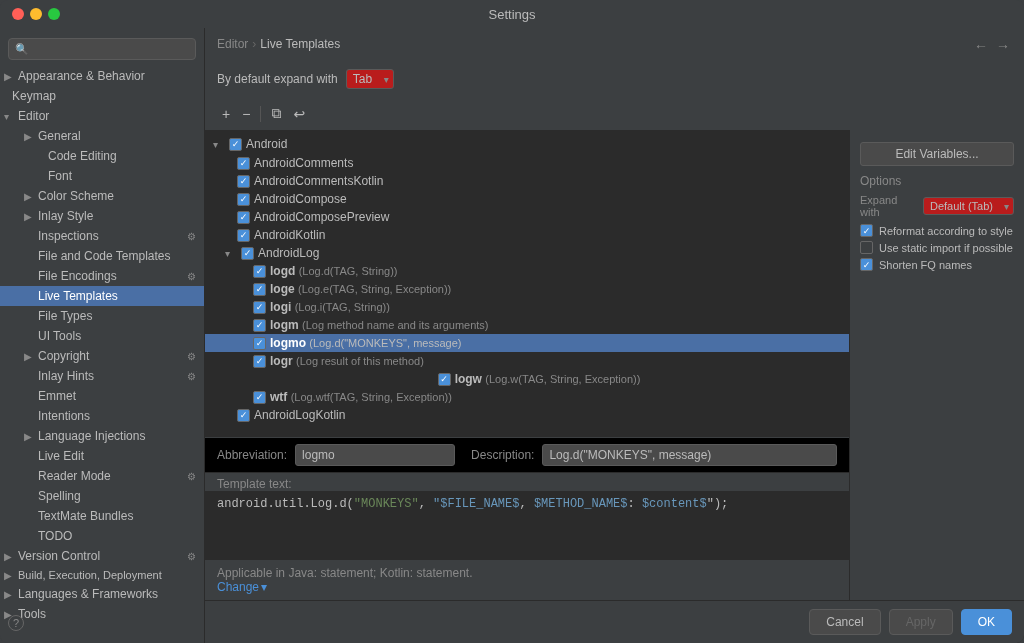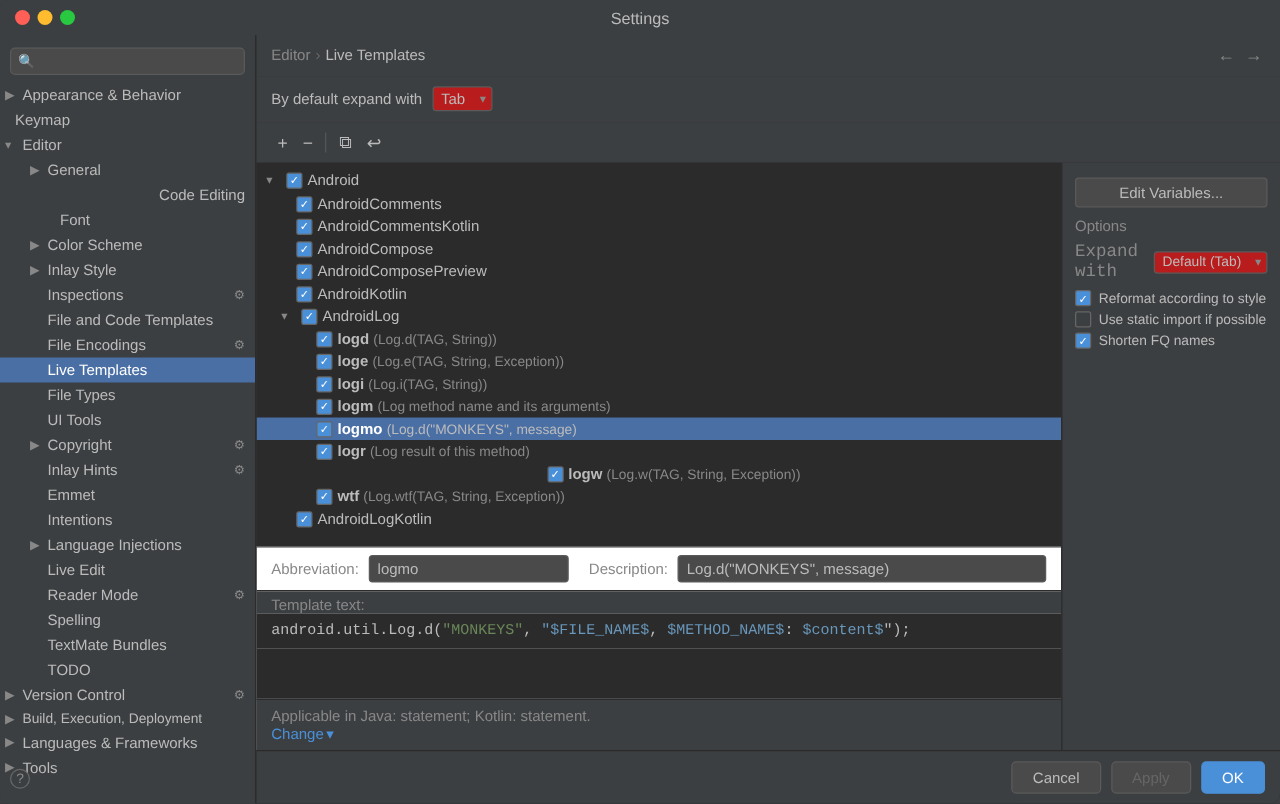--- a/index.html
+++ b/index.html
@@ -223,21 +223,21 @@
       font-size: 9px;
     }
     .checkbox.unchecked { background: transparent; }
     .checkbox.unchecked::after { content: ''; }
     .group-chevron { font-size: 10px; color: #888; width: 12px; }
     .template-name { font-size: 12px; }
     .template-abbr { font-weight: bold; }
     .template-desc { color: #888; font-size: 11px; }
     .detail-panel {
       border-top: 1px solid #3c3f41;
-      background: #ffffff;
+      background: #000000;
       padding: 0;
       flex-shrink: 0;
     }
     .detail-row {
       display: flex;
       align-items: center;
       padding: 6px 12px;
       gap: 8px;
       border-bottom: 1px solid #2b2b2b;
     }
@@ -260,21 +260,21 @@
       gap: 6px;
       margin-bottom: 4px;
     }
     .option-label { color: #bbb; font-size: 11px; }
     .expand-row {
       display: flex;
       align-items: center;
       gap: 6px;
       margin-bottom: 6px;
     }
-    .expand-label { color: #888; font-size: 14px; font-family: Liberation Mono, monospace; }
+    .expand-label { color: #888; font-size: 11px; }
     .edit-vars-btn {
       background: #4a4a4a;
       border: 1px solid #5a5a5a;
       border-radius: 3px;
       color: #bbb;
       padding: 4px 10px;
       font-size: 12px;
       cursor: pointer;
       width: calc(100% - 20px);
       margin: 6px 10px 0;
@@ -387,21 +387,21 @@
       <div class="sidebar-item group">
         <span class="chevron">▾</span>
         <span>Editor</span>
       </div>
 
       <div class="sidebar-item level2">
         <span class="chevron">▶</span>
         <span>General</span>
       </div>
 
-      <div class="sidebar-item level3" style="padding-left:48px;justify-content:flex-end;">
+      <div class="sidebar-item level3" style="padding-left:48px;">
         <span>Code Editing</span>
       </div>
 
       <div class="sidebar-item level3" style="padding-left:48px;">
         <span>Font</span>
       </div>
 
       <div class="sidebar-item level2">
         <span class="chevron">▶</span>
         <span>Color Scheme</span>

